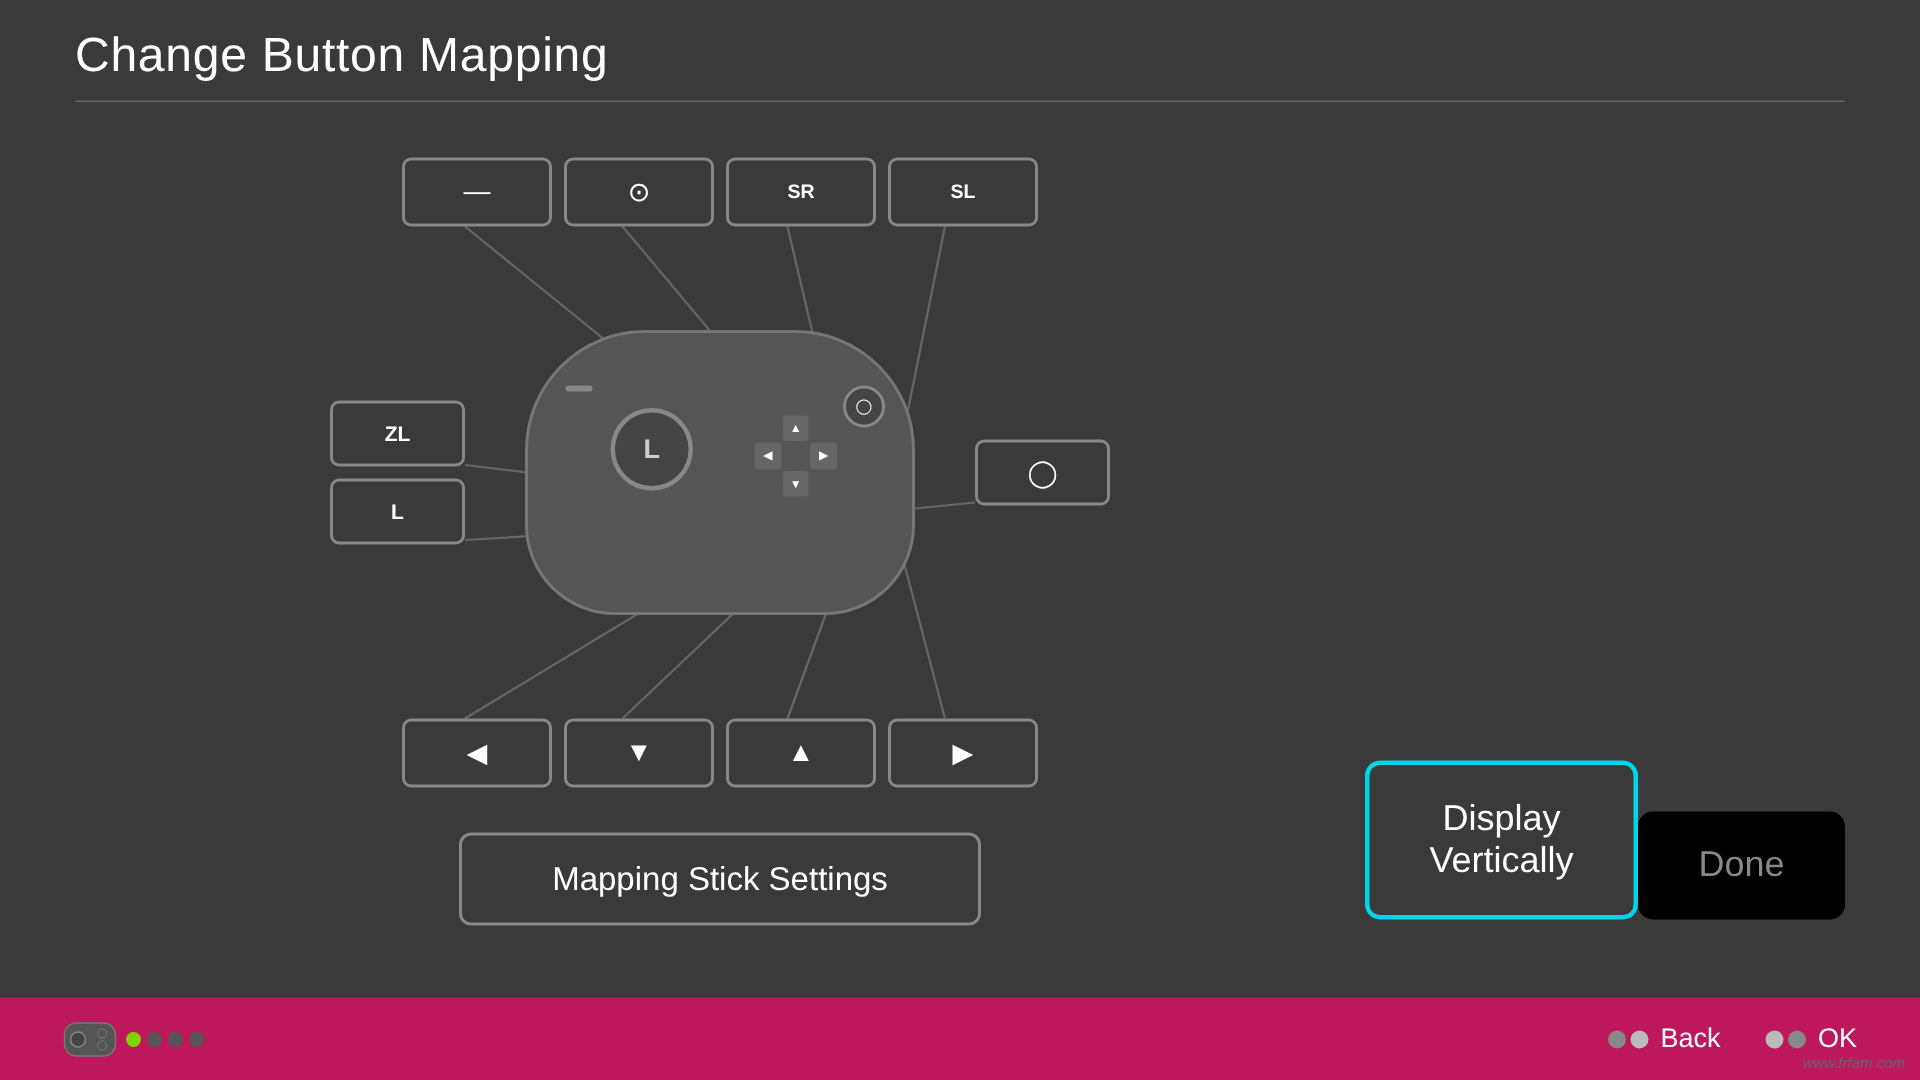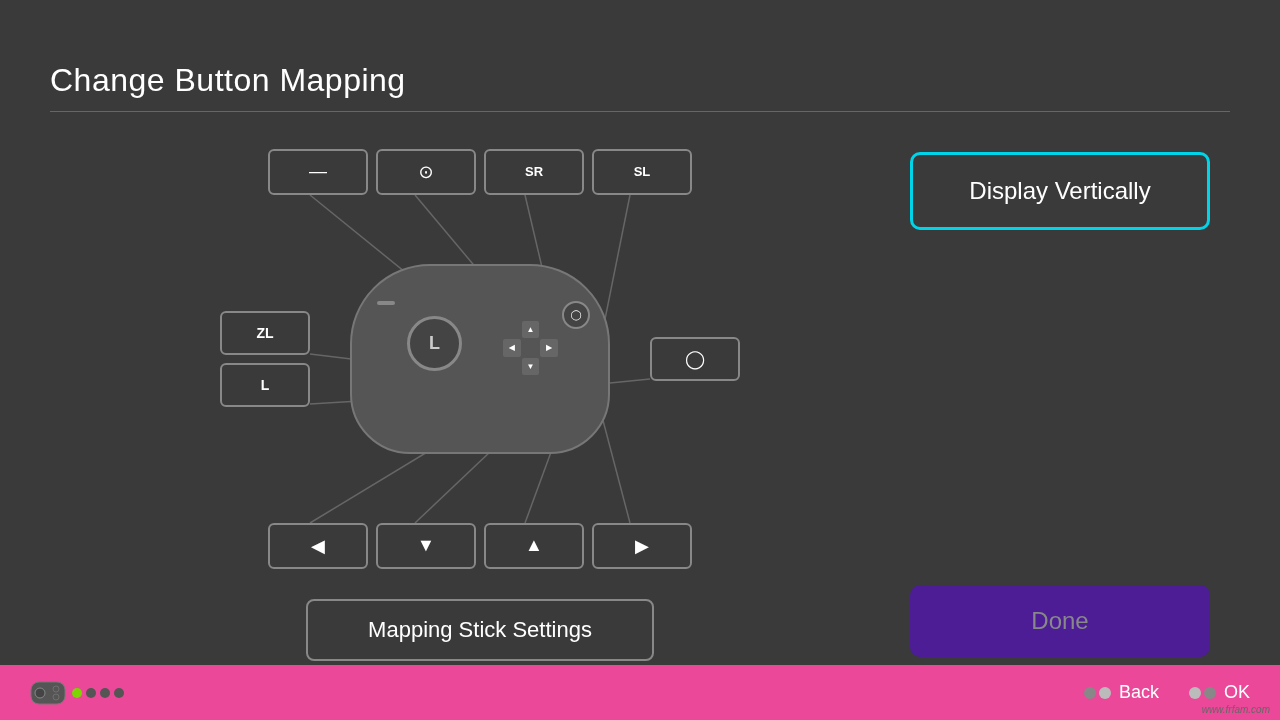--- a/index.html
+++ b/index.html
@@ -14,21 +14,20 @@
     }
 
     
     .header {
       padding: 18px 50px 0 50px;
     }
     .header h1 {
       font-size: 32px;
       font-weight: 300;
       letter-spacing: 0.5px;
-      margin-top: 44px;
     }
     .divider {
       height: 1px;
       background: #666;
       margin: 12px 50px 0 50px;
     }
 
     
     .main {
       display: flex;
@@ -245,62 +244,62 @@
       color: white;
       font-size: 22px;
       cursor: pointer;
       margin-top: 30px;
     }
 
     
     .right-panel {
       width: 320px;
       display: flex;
-      flex-direction: column;
-      align-items: flex-start;
+      flex-direction: row;
+      align-items: flex-end;
       justify-content: space-between;
       padding: 20px 0;
     }
 
     .display-vertically-btn {
       background: transparent;
       border: 3px solid #00d4e8;
       border-radius: 10px;
       padding: 22px 40px;
       color: white;
       font-size: 24px;
       cursor: pointer;
       width: 300px;
       text-align: center;
     }
 
     .done-btn {
-      background: #4c1d95;
+      background: #000000;
       border: none;
       border-radius: 10px;
       padding: 22px 40px;
       color: #888;
       font-size: 24px;
       cursor: pointer;
       width: 300px;
       text-align: center;
     }
 
     
     .footer {
       position: absolute;
       bottom: 0;
       left: 0;
       right: 0;
       height: 55px;
-      background: #ec4899;
+      background: #be185d;
       display: flex;
       align-items: center;
       justify-content: space-between;
-      padding: 0 30px;
+      padding: 0 42px;
     }
 
     .footer-left {
       display: flex;
       align-items: center;
       gap: 15px;
     }
 
     .indicator-dots {
       display: flex;

